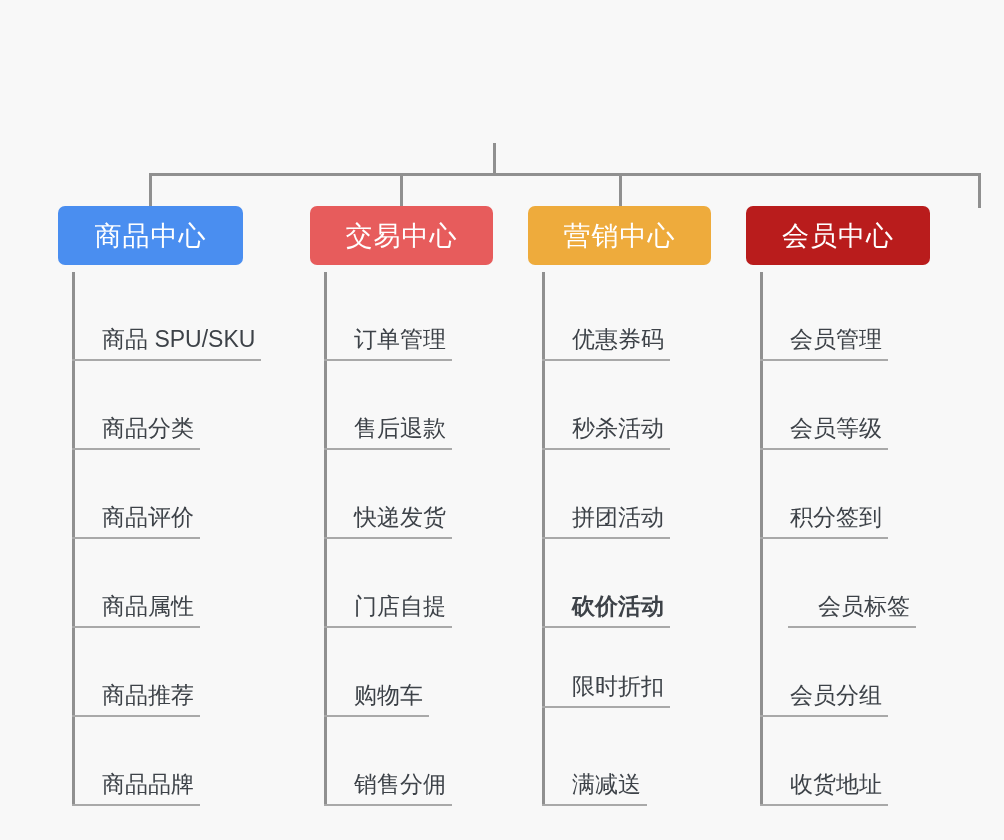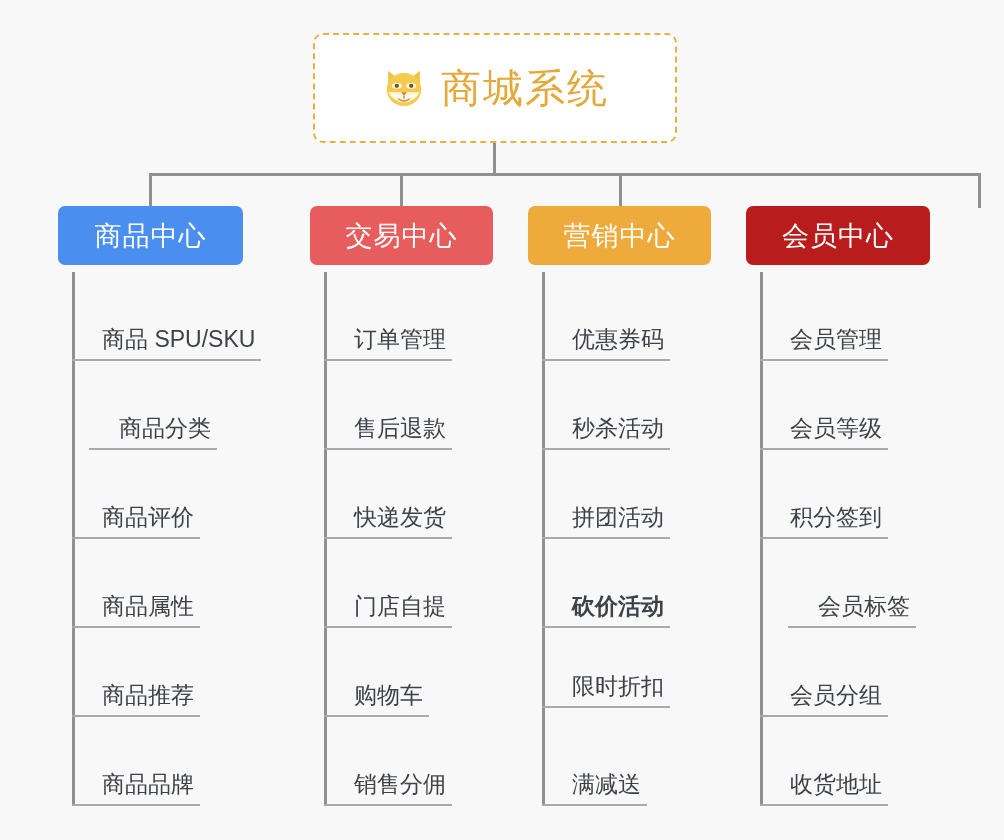--- a/index.html
+++ b/index.html
@@ -117,56 +117,38 @@
     color: #3d4248;
     white-space: nowrap;
     line-height: 1.1;
   }
 </style>
 </head>
 <body>
 
 <div id="canvas">
 
-  <div class="root-node">
-    <span class="root-emoji">
-      <svg width="46" height="46" viewBox="0 0 64 64" aria-hidden="true">
-        <path d="M10 8 L10 26 L22 18 Z" fill="#f2c141"></path>
-        <path d="M54 8 L54 26 L42 18 Z" fill="#f2c141"></path>
-        <ellipse cx="32" cy="34" rx="24" ry="23" fill="#f5cb4e"></ellipse>
-        <path d="M10 38 a24 23 0 0 0 44 0 z" fill="#fdf6e0"></path>
-        <ellipse cx="22" cy="29" rx="7" ry="4" fill="#fdf6e0"></ellipse>
-        <ellipse cx="42" cy="29" rx="7" ry="4" fill="#fdf6e0"></ellipse>
-        <ellipse cx="22" cy="29" rx="3" ry="3" fill="#6b5432"></ellipse>
-        <ellipse cx="42" cy="29" rx="3" ry="3" fill="#6b5432"></ellipse>
-        <path d="M28 38 h8 l-4 5 z" fill="#c08c3a"></path>
-        <path d="M32 43 v4" stroke="#c08c3a" stroke-width="2" fill="none"></path>
-        <path d="M24 47 q8 6 16 0" stroke="#c08c3a" stroke-width="2" fill="none"></path>
-      </svg>
-    </span>
-    <span class="root-title">商城系统</span>
-  </div>
 
   <div class="conn conn-v-root"></div>
   <div class="conn conn-h-bus"></div>
   <div class="conn conn-drop" style="left:149px;"></div>
   <div class="conn conn-drop" style="left:400px;"></div>
   <div class="conn conn-drop" style="left:619px;"></div>
   <div class="conn conn-drop" style="left:978px;"></div>
 
   <div id="branch-layer">
       <div class="cat-box" style="left: 58px; width: 185px; background: rgb(74, 142, 240);">
         <span>商品中心</span>
       </div>
       <div class="branch" style="left: 72px;">
         <div class="trunk" style="height: 534px;"></div>
         <div class="leaf" style="top: 0px;">
           <span class="leaf-label">商品 SPU/SKU</span>
         </div>
-        <div class="leaf" style="top: 89px; padding-left: 17px;">
+        <div class="leaf" style="top: 89px;">
           <span class="leaf-label">商品分类</span>
         </div>
         <div class="leaf" style="top: 178px;">
           <span class="leaf-label">商品评价</span>
         </div>
         <div class="leaf" style="top: 267px;">
           <span class="leaf-label">商品属性</span>
         </div>
         <div class="leaf" style="top: 356px;">
           <span class="leaf-label">商品推荐</span>

